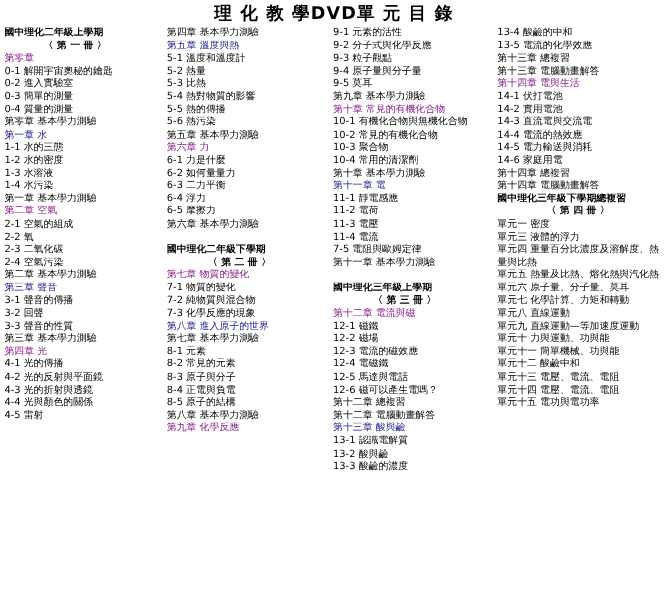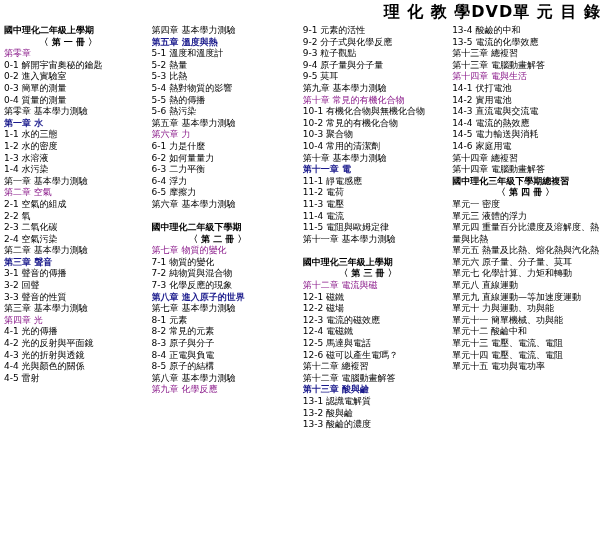--- a/index.html
+++ b/index.html
@@ -19,21 +19,21 @@
     position: relative;
     width: 605px;
     height: 540px;
     box-sizing: border-box;
     padding: 3px 4px 0 4px;
   }
   .title {
     font-size: 16px;
     font-weight: bold;
     letter-spacing: 1px;
-    text-align: right;
+    text-align: center;
     margin: 0 0 4px 2px;
     line-height: 18px;
   }
   .cols {
     display: flex;
     gap: 17px;
     align-items: flex-start;
   }
   .col {
     width: 148px;
@@ -53,21 +53,21 @@
   .bk {  
     font-weight: bold;
     color: #000000;
   }
   .bkc { 
     font-weight: bold;
     color: #000000;
     text-align: center;
   }
   .ch {  
-    font-weight: bold;
+    font-weight: normal;
     color: #1a1a8c;
   }
   .chp { 
     font-weight: normal;
     color: #8a1a8a;
   }
   .it {  
     color: #000000;
   }
 </style>
@@ -155,21 +155,21 @@
         <div class="line it">10-1 有機化合物與無機化合物</div>
         <div class="line it">10-2 常見的有機化合物</div>
         <div class="line it">10-3 聚合物</div>
         <div class="line it">10-4 常用的清潔劑</div>
         <div class="line it">第十章  基本學力測驗</div>
         <div class="line ch">第十一章    電</div>
         <div class="line it">11-1 靜電感應</div>
         <div class="line it">11-2 電荷</div>
         <div class="line it">11-3 電壓</div>
         <div class="line it">11-4 電流</div>
-        <div class="line it">11-5 電阻與歐姆定律</div>
+        <div class="line it">7-5 電阻與歐姆定律</div>
         <div class="line it">第十一章  基本學力測驗</div>
         <div class="line it">&nbsp;</div>
         <div class="line bk">國中理化三年級上學期</div>
         <div class="line bkc">〈 第 三 冊 〉</div>
         <div class="line chp">第十二章    電流與磁</div>
         <div class="line it">12-1 磁鐵</div>
         <div class="line it">12-2 磁場</div>
         <div class="line it">12-3 電流的磁效應</div>
         <div class="line it">12-4 電磁鐵</div>
         <div class="line it">12-5 馬達與電話</div>

